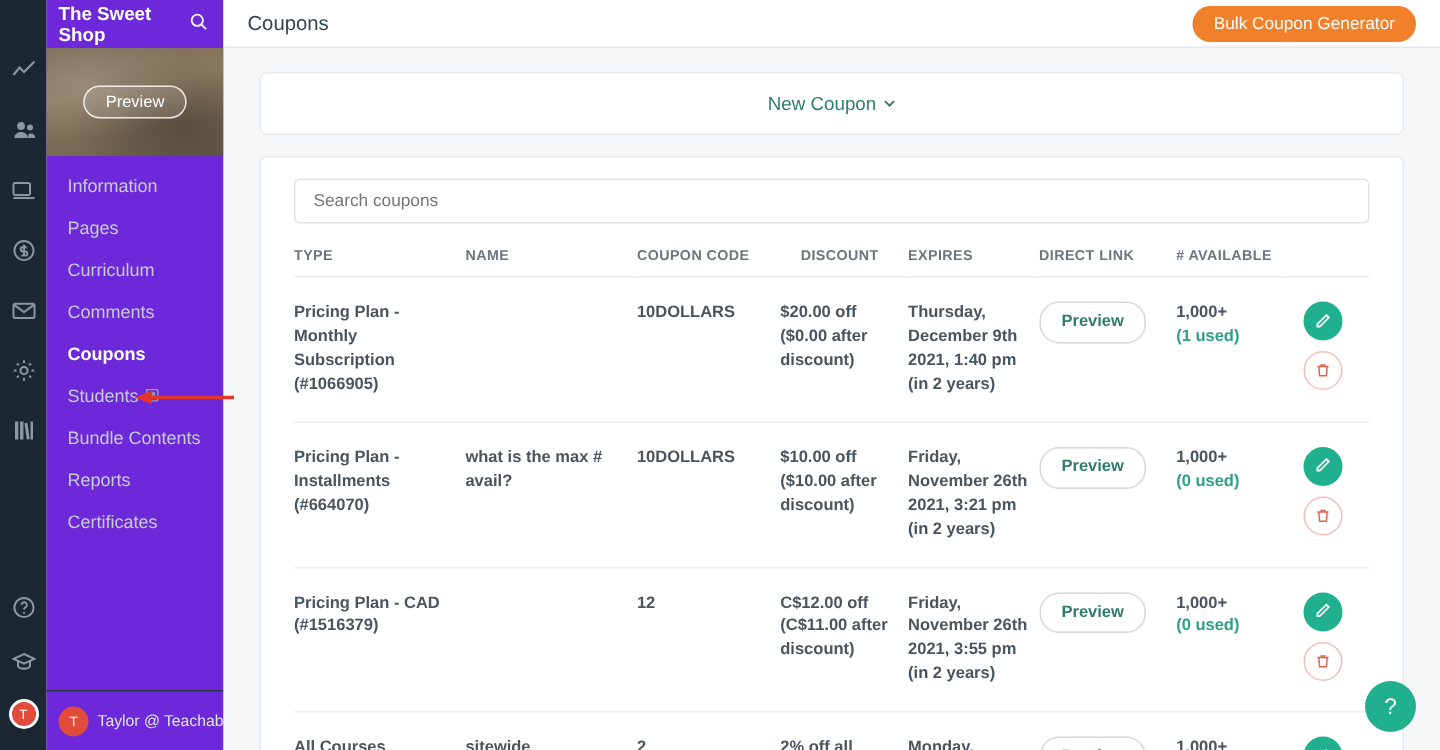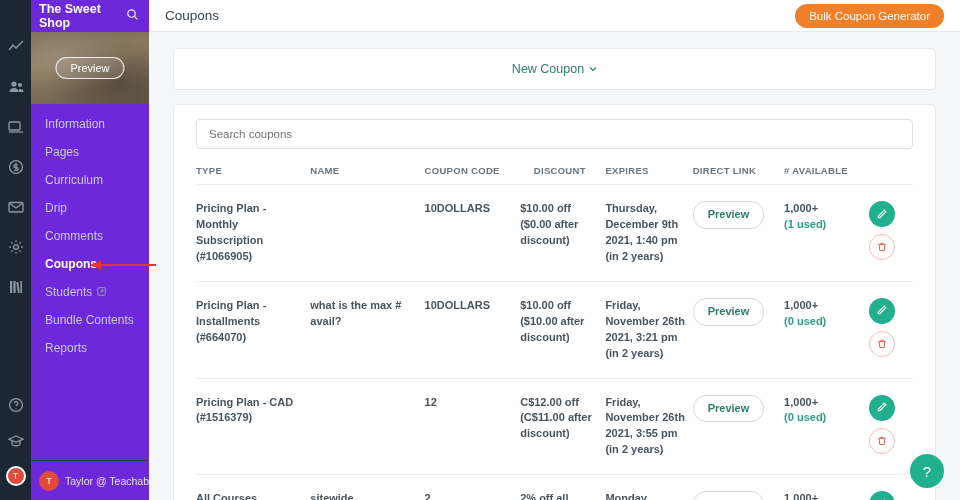--- a/index.html
+++ b/index.html
@@ -239,42 +239,42 @@
       <div class="nav-item">
         <span>Information</span>
       </div>
       <div class="nav-item">
         <span>Pages</span>
       </div>
       <div class="nav-item">
         <span>Curriculum</span>
       </div>
       <div class="nav-item">
-        <span>Drip</span>
-      </div>
-      <div class="nav-item">
         <span>Comments</span>
       </div>
       <div class="nav-item active">
         <span>Coupons</span>
       </div>
       <div class="nav-item">
         <span>Students</span>
         <span class="ext-ico">
           <svg width="9" height="9" viewBox="0 0 12 12" fill="none" stroke="currentColor" stroke-width="1.3">
               <rect x="1" y="1" width="10" height="10" rx="1"></rect>
               <path d="M4.5 7.5L8 4M5.4 4H8v2.6"></path>
             </svg>
         </span>
       </div>
       <div class="nav-item">
         <span>Bundle Contents</span>
       </div>
       <div class="nav-item">
         <span>Reports</span>
+      </div>
+      <div class="nav-item">
+        <span>Certificates</span>
       </div>
     </div>
 
     <div class="sidebar-bottom">
       <div class="user-avatar">T</div>
       <div class="user-name">Taylor @ Teachable</div>
       <div class="dots">
         <svg width="3" height="13" viewBox="0 0 3 13" fill="currentColor">
             <circle cx="1.5" cy="1.5" r="1.3"></circle>
             <circle cx="1.5" cy="6.5" r="1.3"></circle>
@@ -317,21 +317,21 @@
               <th class="col-avail"># AVAILABLE</th>
               <th class="col-act"></th>
             </tr>
           </thead>
           <tbody>
 
             <tr>
               <td>Pricing Plan - Monthly Subscription (#1066905)</td>
               <td></td>
               <td>10DOLLARS</td>
-              <td>$10.00 off ($0.00 after discount)</td>
+              <td>$20.00 off ($0.00 after discount)</td>
               <td>Thursday, December 9th 2021, 1:40 pm (in 2 years)</td>
               <td>
                 <span class="preview-pill">Preview</span>
               </td>
               <td>
                 <div>1,000+</div>
                 <div class="used">(1 used)</div>
               </td>
               <td>
                 <div class="acts">

